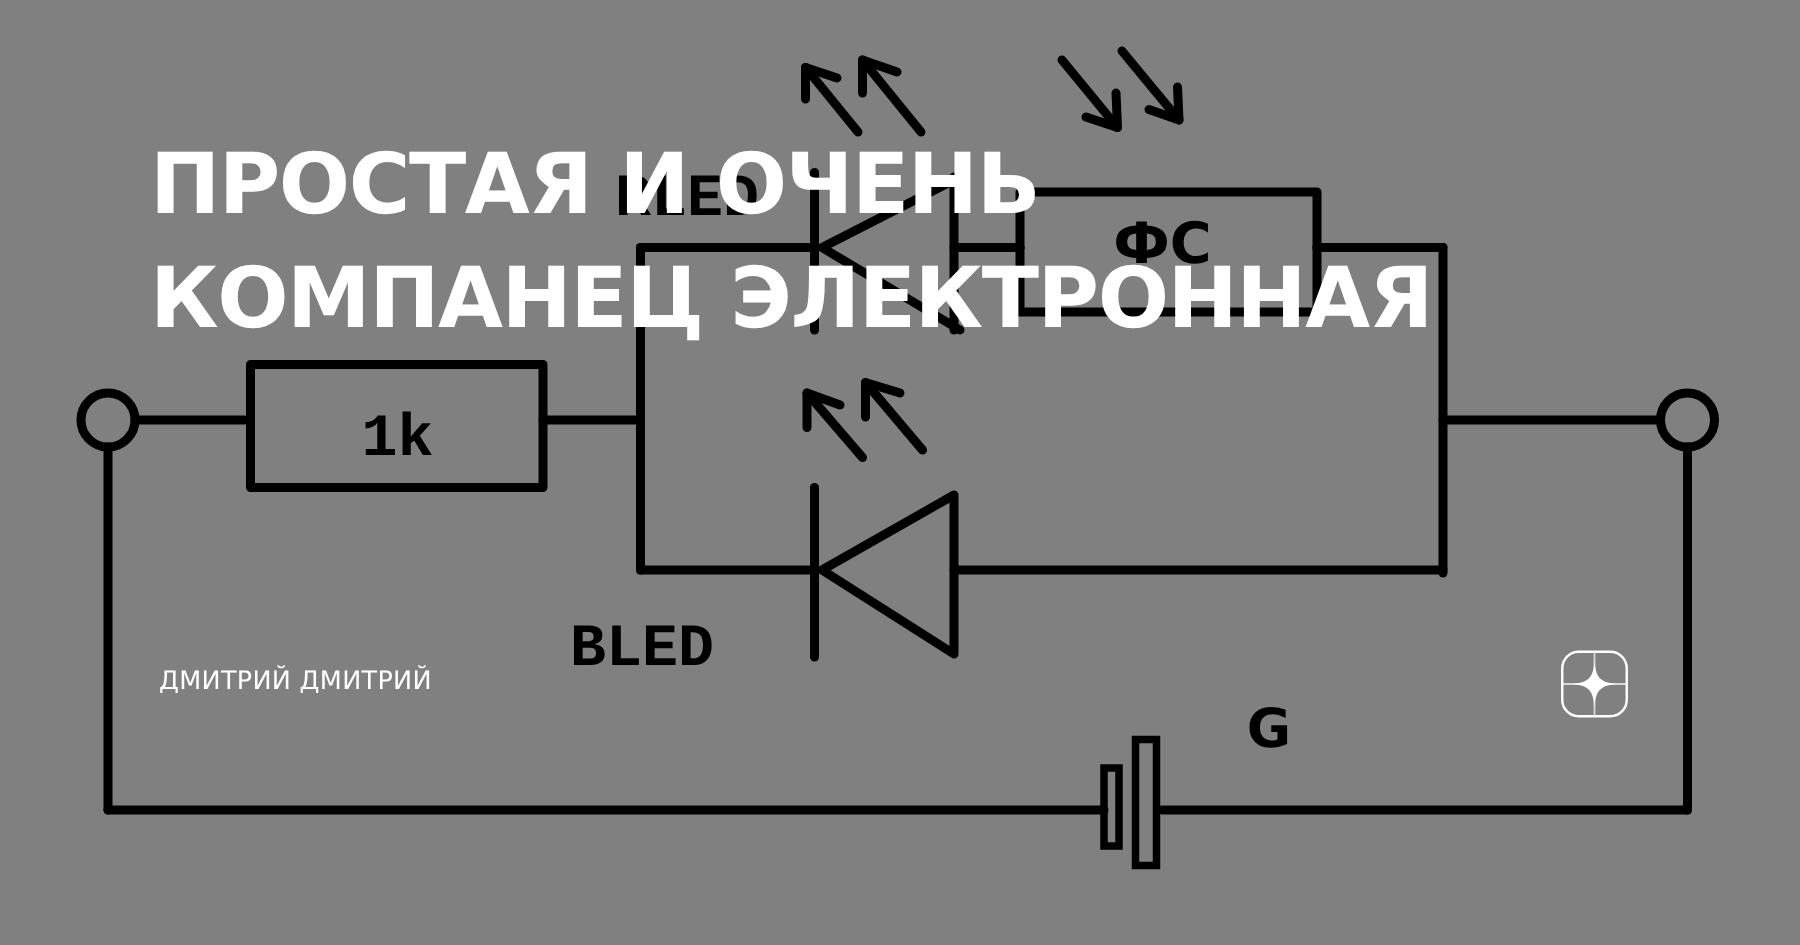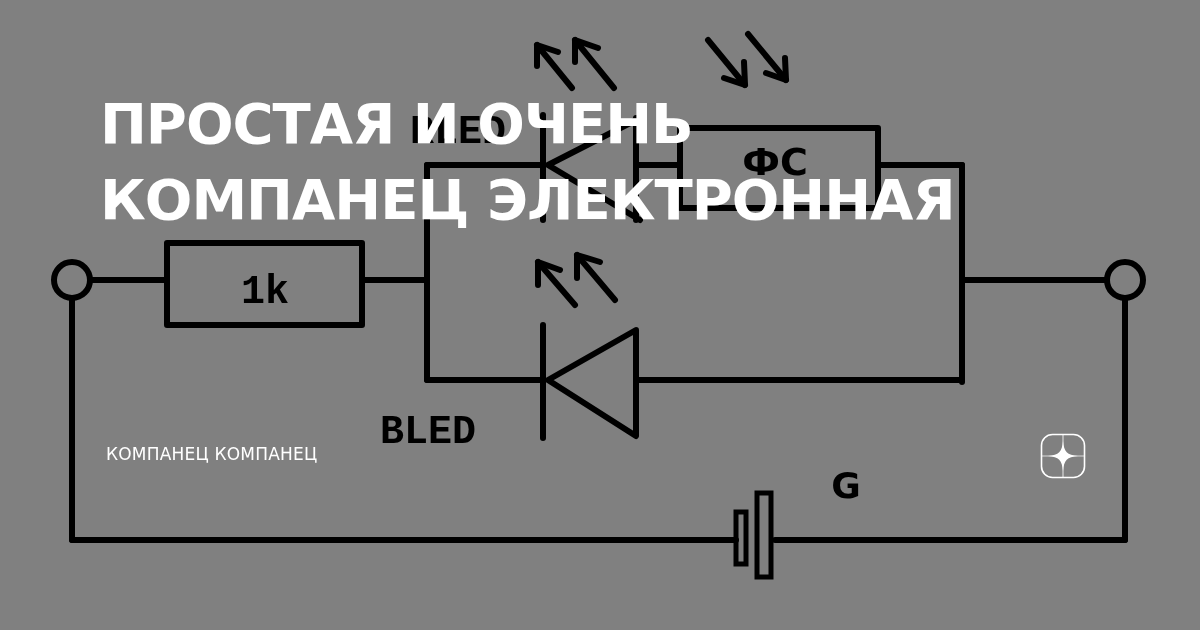--- a/index.html
+++ b/index.html
@@ -100,21 +100,21 @@
     <text class="lbl-sans" x="775" y="175" font-size="38" text-anchor="middle">ФС</text>
     <text class="lbl" x="380" y="443" font-size="40">BLED</text>
     <text class="lbl-sans" x="846" y="498" font-size="36" text-anchor="middle">G</text>
   </svg>
 
   <h1 class="title">
     <span>ПРОСТАЯ И ОЧЕНЬ</span>
     <span>КОМПАНЕЦ ЭЛЕКТРОННАЯ</span>
   </h1>
 
-  <div class="author">КОМПАНЕЦ КОМПАНЕЦ</div>
+  <div class="author">ДМИТРИЙ ДМИТРИЙ</div>
 
   <div class="badge">
     <svg width="46" height="46" viewBox="0 0 46 46">
       <rect x="1.5" y="1.5" width="43" height="43" rx="11" ry="11" fill="none" stroke="#fff" stroke-width="1.6"></rect>
       <line x1="23" y1="1.5" x2="23" y2="44.5" stroke="#fff" stroke-width="1.2" opacity="0.7"></line>
       <line x1="1.5" y1="23" x2="44.5" y2="23" stroke="#fff" stroke-width="1.2" opacity="0.7"></line>
       <path d="M23 8 C24 19 27 22 38 23 C27 24 24 27 23 38 C22 27 19 24 8 23 C19 22 22 19 23 8 Z" fill="#fff"></path>
     </svg>
   </div>
 

